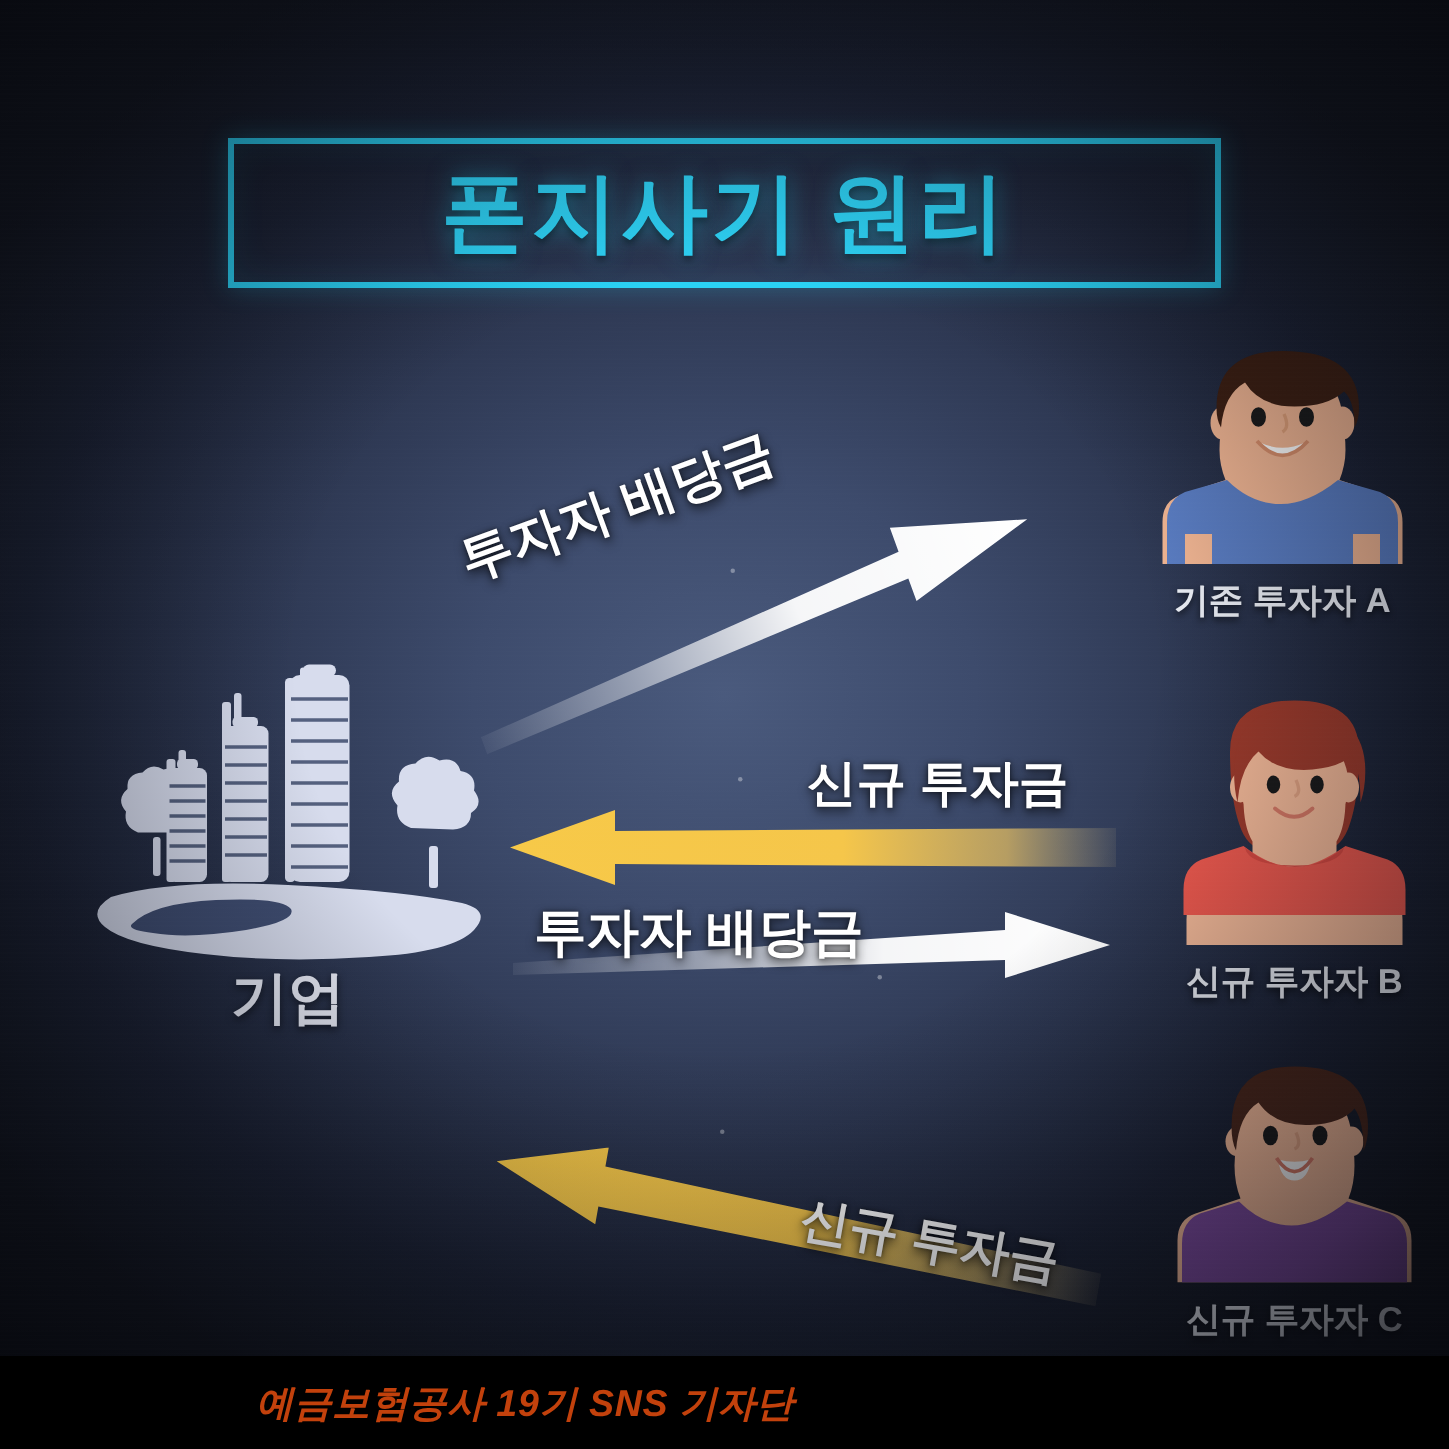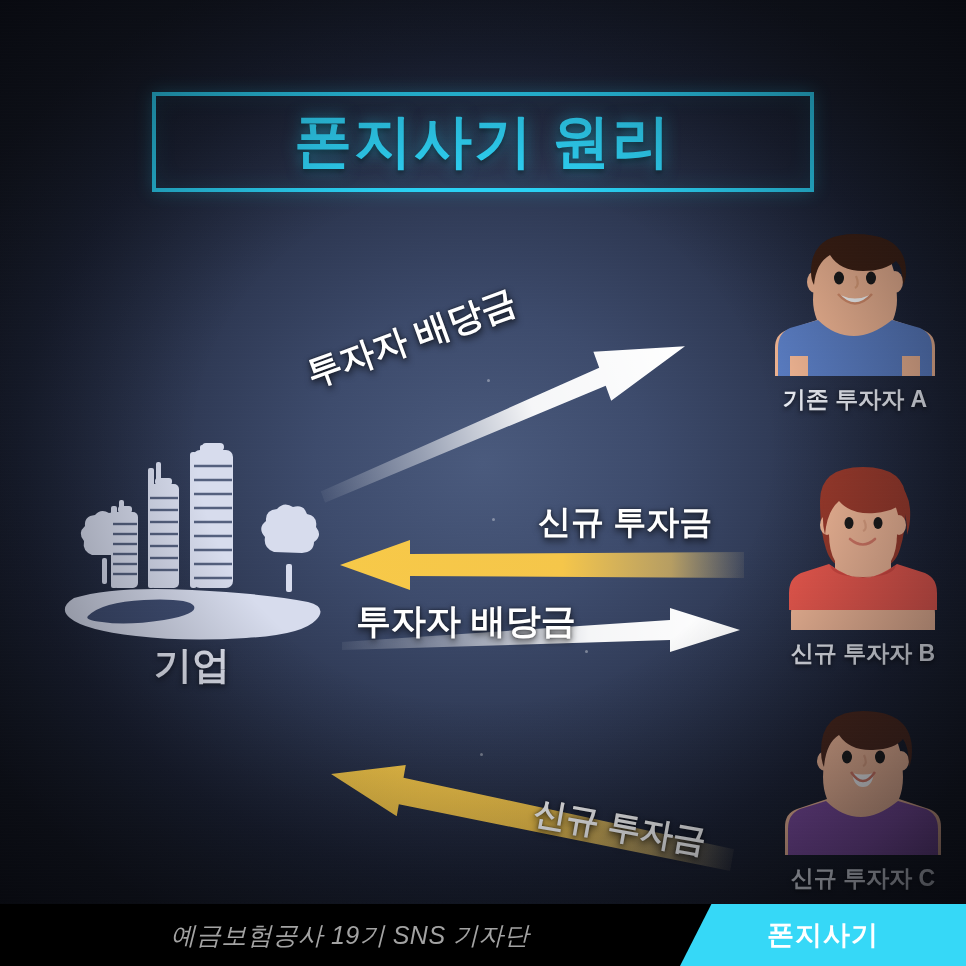--- a/index.html
+++ b/index.html
@@ -56,21 +56,21 @@
   .arrow-label{
     position:absolute;color:#fff;font-weight:800;white-space:nowrap;
     text-shadow:0 3px 7px rgba(0,0,0,.75), 0 0 3px rgba(0,0,0,.5);
   }
 
   
   .footer{position:absolute;left:0;bottom:0;width:966px;height:62px;background:#000;overflow:hidden;}
   .footer-credit{
     position:absolute;left:0;top:0;width:700px;height:62px;
     display:flex;align-items:center;justify-content:center;
-    color:#a3a3a3;font-size:25px;font-weight:400;font-style:italic;letter-spacing:.5px;
+    color:#c2410c;font-size:25px;font-weight:700;font-style:italic;letter-spacing:.5px;
   }
   .footer-tab{
     position:absolute;right:0;top:0;width:286px;height:62px;background:#36d8f7;
     clip-path:polygon(11% 0, 100% 0, 100% 100%, 0 100%);
     display:flex;align-items:center;justify-content:center;
   }
   .footer-tab-text{color:#fff;font-size:27px;font-weight:800;letter-spacing:1px;}
 
   .dot{position:absolute;width:3px;height:3px;border-radius:50%;background:rgba(255,255,255,.35);}
 </style>
@@ -265,18 +265,15 @@
   <div class="dot" style="left:487px;top:379px;"></div>
   <div class="dot" style="left:492px;top:518px;"></div>
   <div class="dot" style="left:585px;top:650px;"></div>
   <div class="dot" style="left:480px;top:753px;"></div>
 
   <div class="vignette"></div>
   <div class="grain"></div>
 
   <div class="footer">
     <div class="footer-credit">예금보험공사 19기  SNS 기자단</div>
-    <div class="footer-tab">
-      <span class="footer-tab-text">폰지사기</span>
-    </div>
   </div>
 
 </div>
 
 </body></html>

